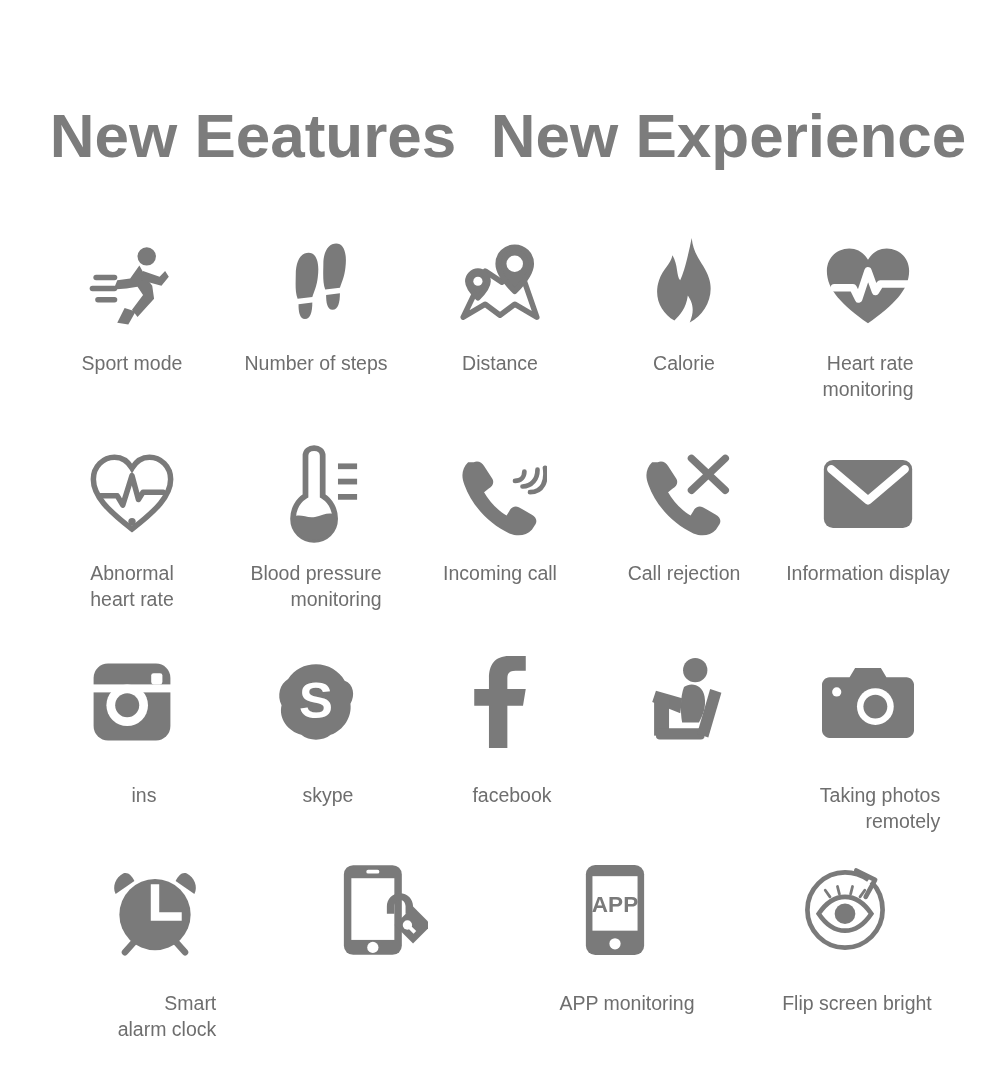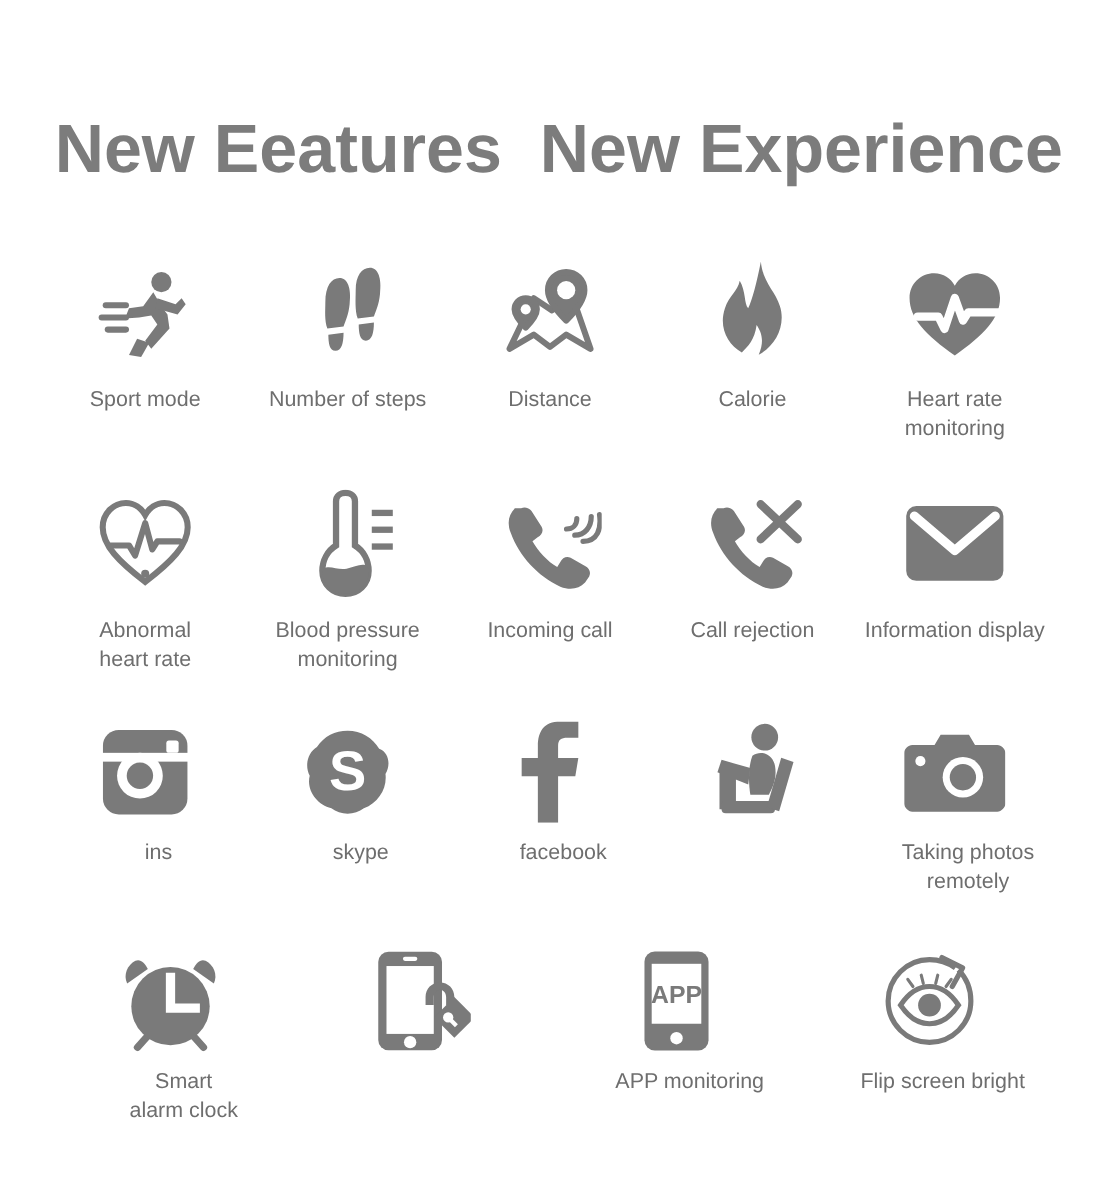--- a/index.html
+++ b/index.html
@@ -58,29 +58,29 @@
     height: 104px;
     display: flex;
     align-items: center;
     justify-content: center;
   }
   .icon-box svg {
     display: block;
   }
   .label {
     margin-top: 14px;
-    text-align: center;
+    text-align: right;
     font-size: 19.5px;
     line-height: 26px;
     color: #6e6e6e;
     white-space: pre-line;
     font-family: "Liberation Sans", sans-serif;
   }
   .row-3 .label, .row-4 .label {
-    margin-top: 8px;
+    margin-top: 28px;
     padding-left: 24px;
   }
 </style>
 </head>
 <body>
 
 <div class="page">
 
   <div class="headline">New Eeatures  New Experience</div>
 

